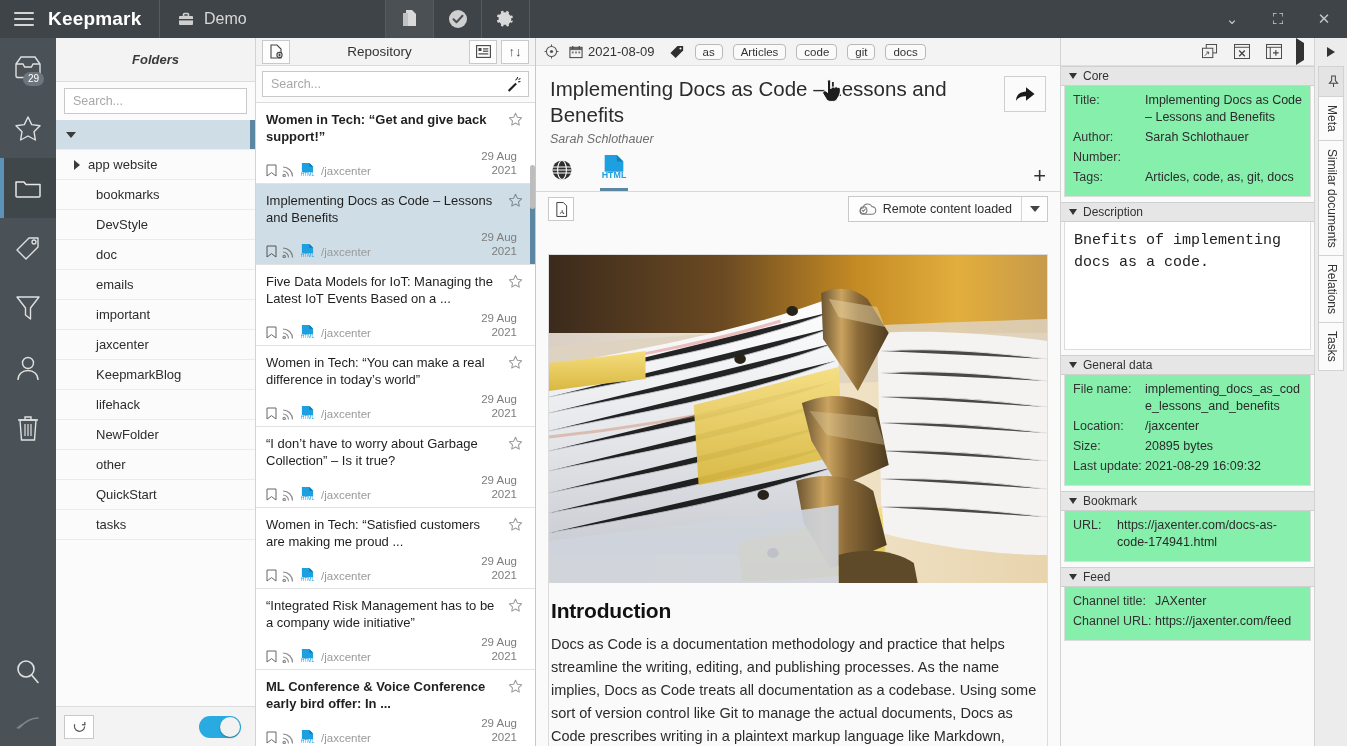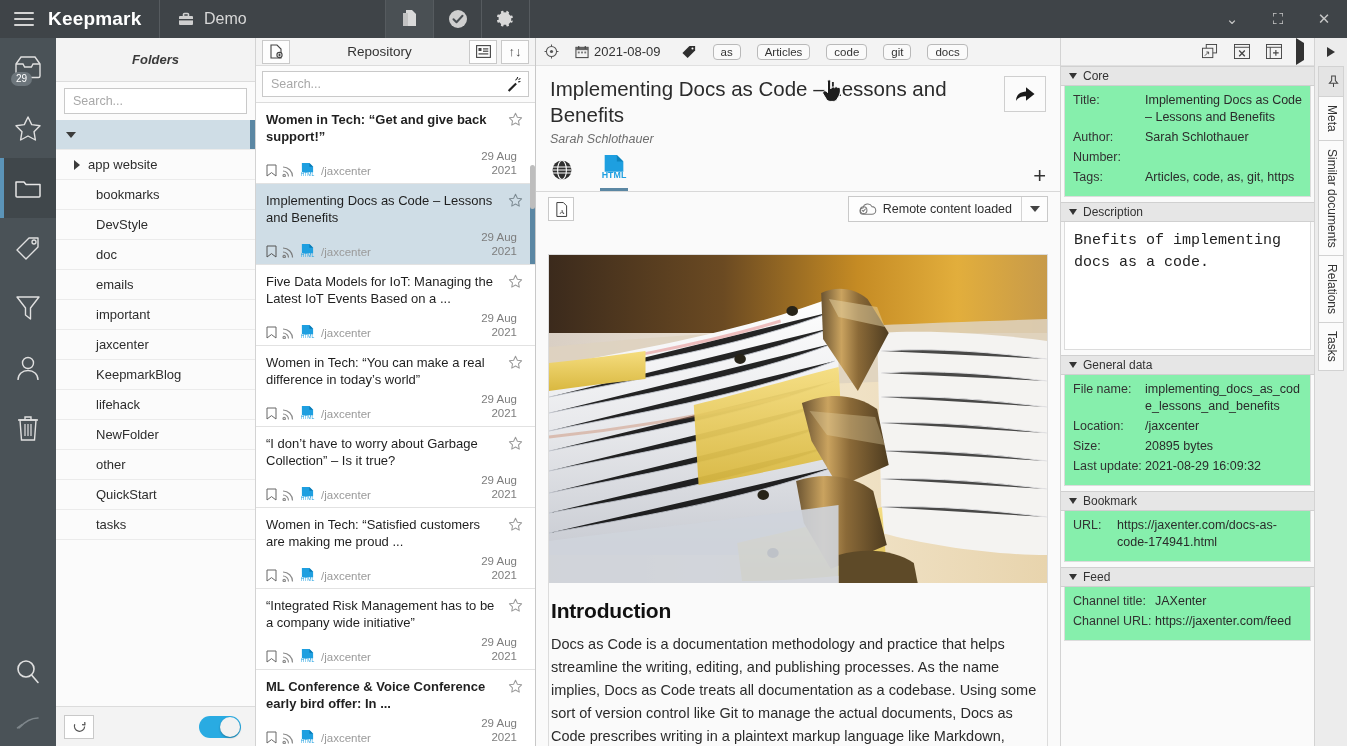--- a/index.html
+++ b/index.html
@@ -37,21 +37,21 @@
   .body{ flex:1; display:flex; min-height:0; }
 
   
   .rail{ width:56px; background:#4a5257; display:flex; flex-direction:column;
          align-items:stretch; flex:0 0 56px; }
   .rail-item{ height:60px; display:flex; align-items:center; justify-content:center;
               position:relative; cursor:pointer; }
   .rail-item.sel{ background:#40474b; }
   .rail-item.sel:before{ content:""; position:absolute; left:0; top:0; bottom:0;
                          width:4px; background:#5b94b8; }
-  .rail-badge{ position:absolute; right:24px; bottom:12px; background:#6d767c;
+  .rail-badge{ position:absolute; right:12px; bottom:12px; background:#6d767c;
                color:#fff; font-size:10px; border-radius:8px; padding:1px 5px; line-height:12px;}
   .rail-spacer{ flex:1; }
 
   
   .folders{ width:200px; flex:0 0 200px; background:#fbfbfb;
             border-right:1px solid #d3d3d3; display:flex; flex-direction:column; }
   .panel-head{ height:44px; display:flex; align-items:center; justify-content:center;
                background:#f3f3f3; border-bottom:1px solid #dcdcdc;
                font-size:13px; font-weight:bold; font-style:italic; color:#3b3b3b;}
   .search-wrap{ padding:6px 8px; background:#fbfbfb; }
@@ -110,21 +110,21 @@
             line-height:14px; padding-right:8px;}
   .scrollbar{ position:absolute; right:0; top:0; width:5px; height:100%;
               background:transparent; }
   .scrollbar i{ position:absolute; left:0; top:62px; width:5px; height:44px;
                 background:#bdbdbd; border-radius:3px; }
 
   
   .main{ flex:1; min-width:0; background:#fafafa; display:flex; flex-direction:column;
          border-right:1px solid #d3d3d3; }
   .main-topbar{ height:28px; background:#f3f3f3; border-bottom:1px solid #e0e0e0;
-                display:flex; align-items:center; padding:0 8px; gap:16px; }
+                display:flex; align-items:center; padding:0 8px; gap:10px; }
   .chip{ border:1px solid #b9b9b9; border-radius:4px; padding:1px 7px; font-size:11.5px;
          color:#333; background:#fafafa; cursor:pointer;}
   .dt{ font-size:13px; color:#333; }
   .main-title-row{ display:flex; align-items:flex-start; padding:10px 14px 0 14px; }
   .main-title{ font-size:20.5px; color:#2b2b2b; line-height:26px; flex:1; }
   .main-author{ font-size:12.5px; font-style:italic; color:#6d6d6d; margin:4px 0 0 14px;}
   .share-btn{ width:42px;height:36px; border:1px solid #cfcfcf; background:#fbfbfb;
               display:flex;align-items:center;justify-content:center;cursor:pointer;
               margin-left:10px; }
   .viewtabs{ display:flex; align-items:flex-end; padding:8px 14px 0 14px; gap:26px;
@@ -938,21 +938,21 @@
         <div class="mrow">
             <span class="k">Author:</span>
             <span class="v">Sarah Schlothauer</span>
           </div>
         <div class="mrow">
             <span class="k">Number:</span>
             <span class="v"></span>
           </div>
         <div class="mrow">
             <span class="k">Tags:</span>
-            <span class="v">Articles, code, as, git, https</span>
+            <span class="v">Articles, code, as, git, docs</span>
           </div>
       </div>
 
       <div class="grp-head">
         <span class="grp-tri"></span>
         <span>Description</span>
       </div>
       <div class="desc-body">Bnefits of implementing docs as a code.</div>
 
       <div class="grp-head">

